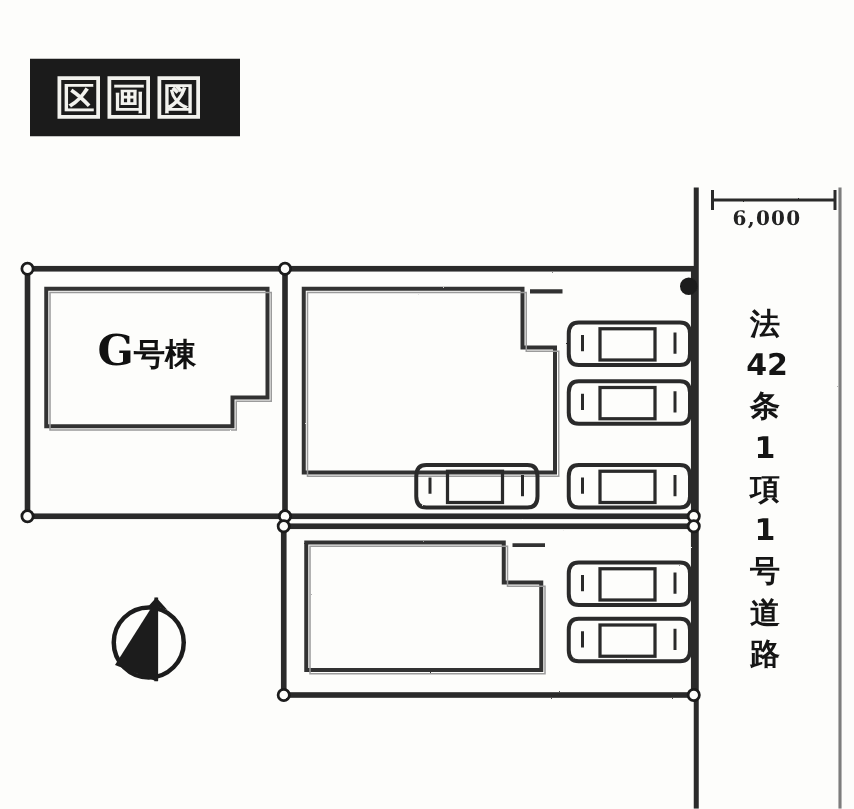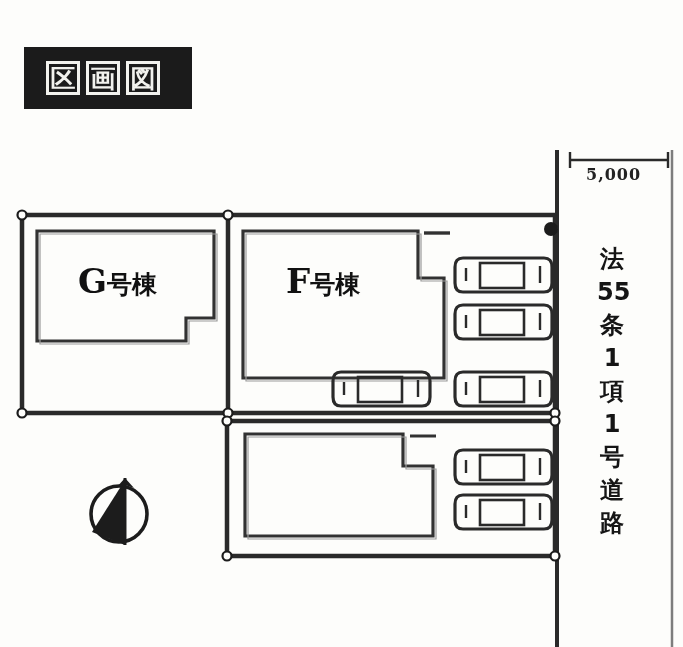--- a/index.html
+++ b/index.html
@@ -186,30 +186,27 @@
   <div class="title-plate">
     <div class="title-char">区</div>
     <div class="title-char">画</div>
     <div class="title-char">図</div>
   </div>
 
   <div class="plot-label lbl-g">
     <span class="latin">G</span><span class="kana">号棟</span>
   </div>
 
-  <div class="plot-label lbl-f">
-    <span class="latin">F</span><span class="kana">号棟</span>
-  </div>
-
-
-  <div class="dim-text">5,000</div>
+
+
+  <div class="dim-text">6,000</div>
 
   <div class="road-text">
     <span>法</span>
-    <span>55</span>
+    <span>42</span>
     <span>条</span>
     <span>1</span>
     <span>項</span>
     <span>1</span>
     <span>号</span>
     <span>道</span>
     <span>路</span>
   </div>
 
 </div>

